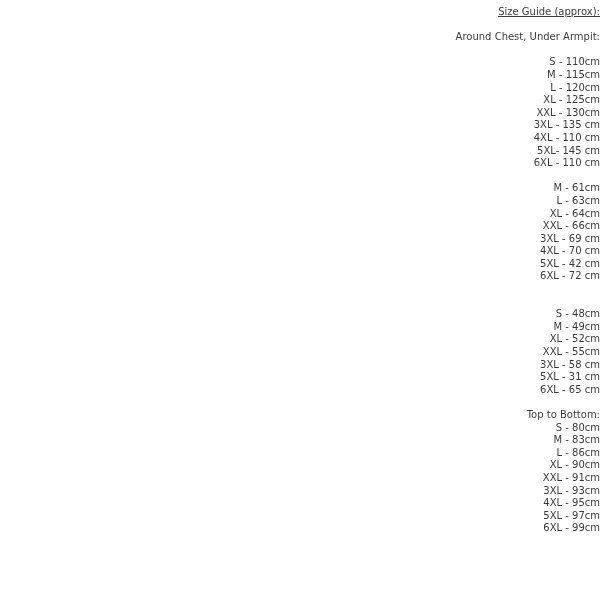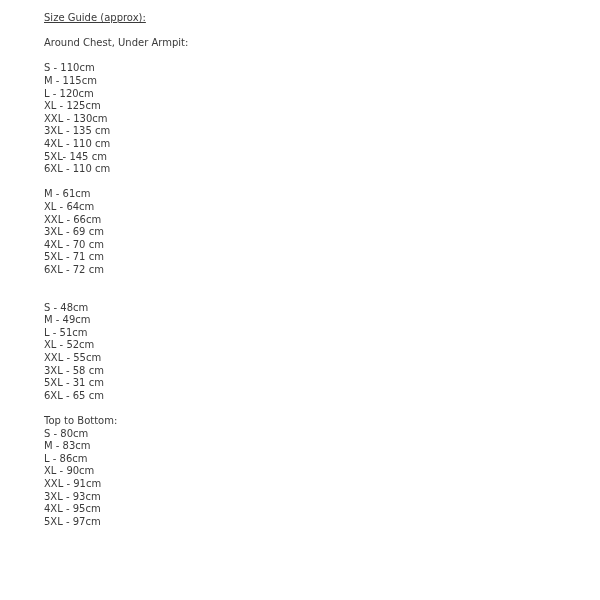--- a/index.html
+++ b/index.html
@@ -5,23 +5,23 @@
   html, body {
     margin: 0;
     padding: 0;
     width: 600px;
     height: 600px;
     background: #ffffff;
     overflow: hidden;
   }
   .content {
     box-sizing: border-box;
-    padding-top: 12px;
+    padding-top: 6px;
     margin-left: 44px;      
-    text-align: left;
+    text-align: right;
     font-family: "DejaVu Sans", "Liberation Sans", sans-serif;
     font-size: 10px;
     color: #3b3b3b;
   }
   .line {
     height: 12.6px;
     line-height: 12.6px;
     white-space: pre;
   }
   .blank {
@@ -52,52 +52,53 @@
         <div class="line">4XL - 110 cm</div>
         <div class="line">5XL- 145 cm</div>
         <div class="line">6XL - 110 cm</div>
       </div>
   </div>
   <div class="blank"></div>
 
   <div>
     <div class="items">
         <div class="line">M - 61cm</div>
+        <div class="line">L - 63cm</div>
         <div class="line">XL - 64cm</div>
         <div class="line">XXL - 66cm</div>
         <div class="line">3XL - 69 cm</div>
         <div class="line">4XL - 70 cm</div>
-        <div class="line">5XL - 71 cm</div>
+        <div class="line">5XL - 42 cm</div>
         <div class="line">6XL - 72 cm</div>
       </div>
   </div>
   <div class="blank"></div>
 
   <div>
     <div class="blank"></div>
     <div class="items">
         <div class="line">S - 48cm</div>
         <div class="line">M - 49cm</div>
-        <div class="line">L - 51cm</div>
         <div class="line">XL - 52cm</div>
         <div class="line">XXL - 55cm</div>
         <div class="line">3XL - 58 cm</div>
         <div class="line">5XL - 31 cm</div>
         <div class="line">6XL - 65 cm</div>
       </div>
   </div>
   <div class="blank"></div>
 
   <div>
     <div class="line heading">Top to Bottom:</div>
     <div class="items">
         <div class="line">S - 80cm</div>
         <div class="line">M - 83cm</div>
         <div class="line">L - 86cm</div>
         <div class="line">XL - 90cm</div>
         <div class="line">XXL - 91cm</div>
         <div class="line">3XL - 93cm</div>
         <div class="line">4XL - 95cm</div>
         <div class="line">5XL - 97cm</div>
+        <div class="line">6XL - 99cm</div>
       </div>
   </div>
 
 </div>
 
 </body></html>

